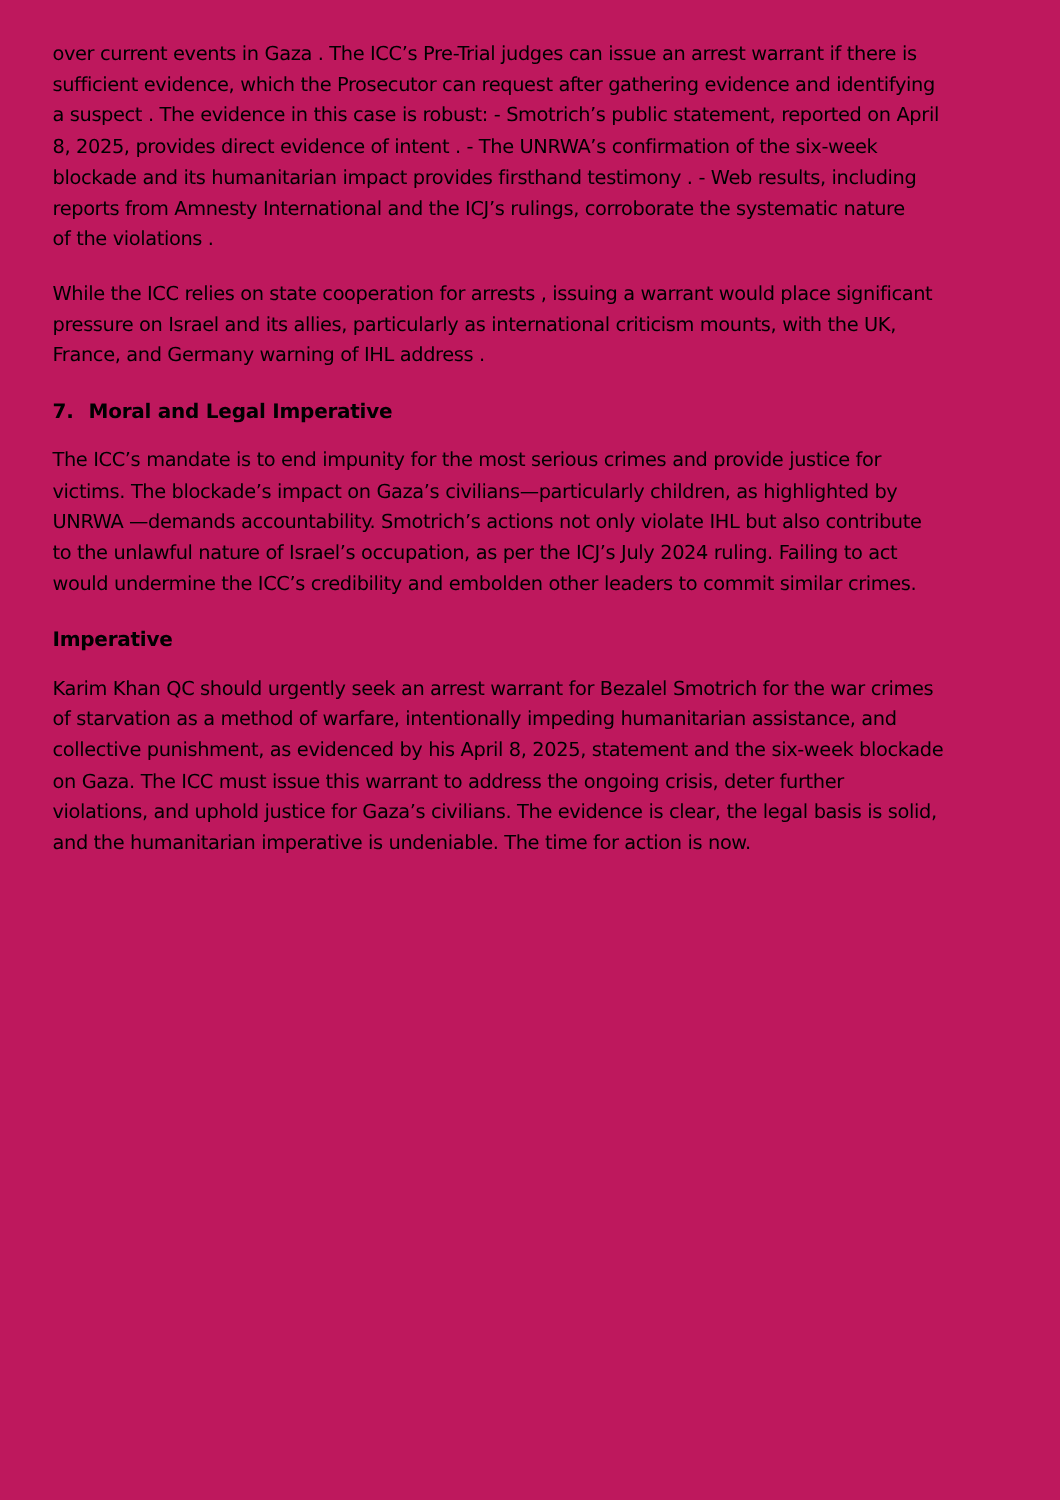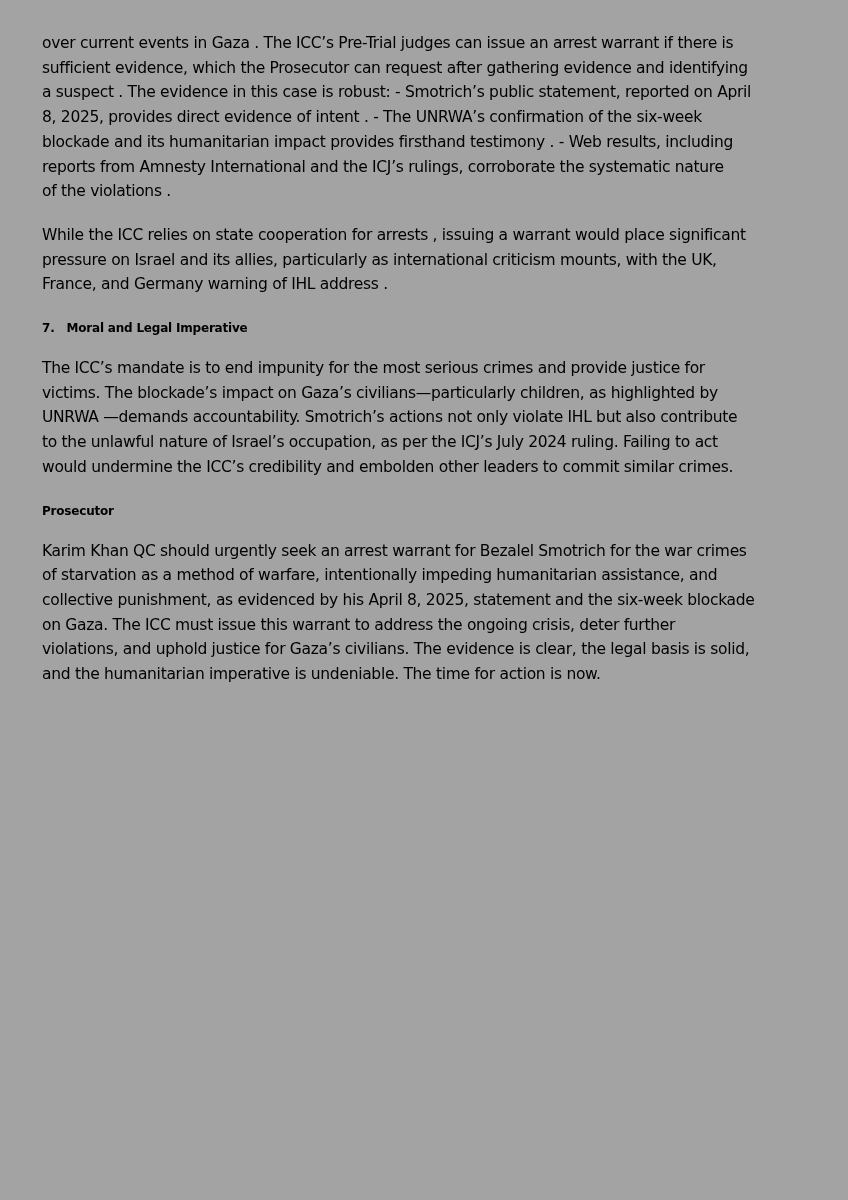--- a/index.html
+++ b/index.html
@@ -11,34 +11,34 @@
     height: 1200px;
     background: #ffffff;
     overflow: hidden;
     font-family: "DejaVu Sans", sans-serif;
   }
   .page {
     box-sizing: border-box;
     width: 848px;
     height: 1200px;
     padding: 31px 42px 0 42px;
-    background: #a3a3a3;
+    background: #be185d;
     color: #000000;
   }
   .para {
     margin: 0 0 19px 0;
     font-size: 15.5px;
     line-height: 24.7px;
     letter-spacing: -0.3px;
     font-weight: 400;
     white-space: pre-line; 
   }
   .heading {
     margin: 0 0 15px 0;
-    font-size: 12px;
+    font-size: 16px;
     line-height: 25px;
     font-weight: 700;
     letter-spacing: -0.2px;
   }
   .heading-number {
     display: inline-block;
     margin-right: 12px;
   }
 </style>
 </head>
@@ -62,21 +62,21 @@
     <span class="heading-number">7.</span><span class="heading-text">Moral and Legal Imperative</span>
   </h2>
 
   <p class="para">The ICC’s mandate is to end impunity for the most serious crimes and provide justice for
 victims. The blockade’s impact on Gaza’s civilians—particularly children, as highlighted by
 UNRWA —demands accountability. Smotrich’s actions not only violate IHL but also contribute
 to the unlawful nature of Israel’s occupation, as per the ICJ’s July 2024 ruling. Failing to act
 would undermine the ICC’s credibility and embolden other leaders to commit similar crimes.</p>
 
   <h2 class="heading">
-    <span class="heading-text">Prosecutor</span>
+    <span class="heading-text">Imperative</span>
   </h2>
 
   <p class="para">Karim Khan QC should urgently seek an arrest warrant for Bezalel Smotrich for the war crimes
 of starvation as a method of warfare, intentionally impeding humanitarian assistance, and
 collective punishment, as evidenced by his April 8, 2025, statement and the six-week blockade
 on Gaza. The ICC must issue this warrant to address the ongoing crisis, deter further
 violations, and uphold justice for Gaza’s civilians. The evidence is clear, the legal basis is solid,
 and the humanitarian imperative is undeniable. The time for action is now.</p>
 
 </div>

